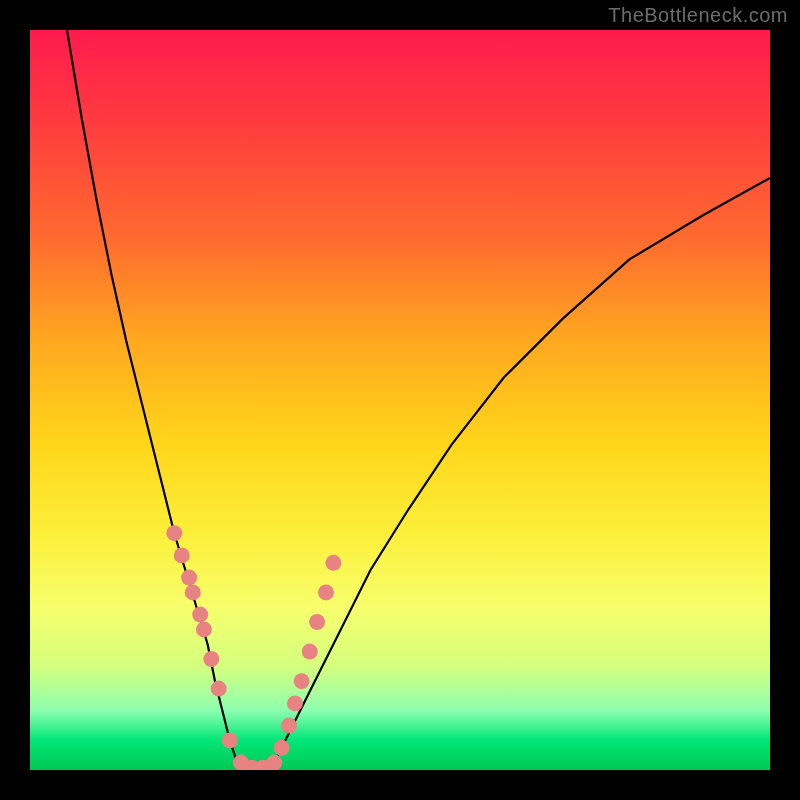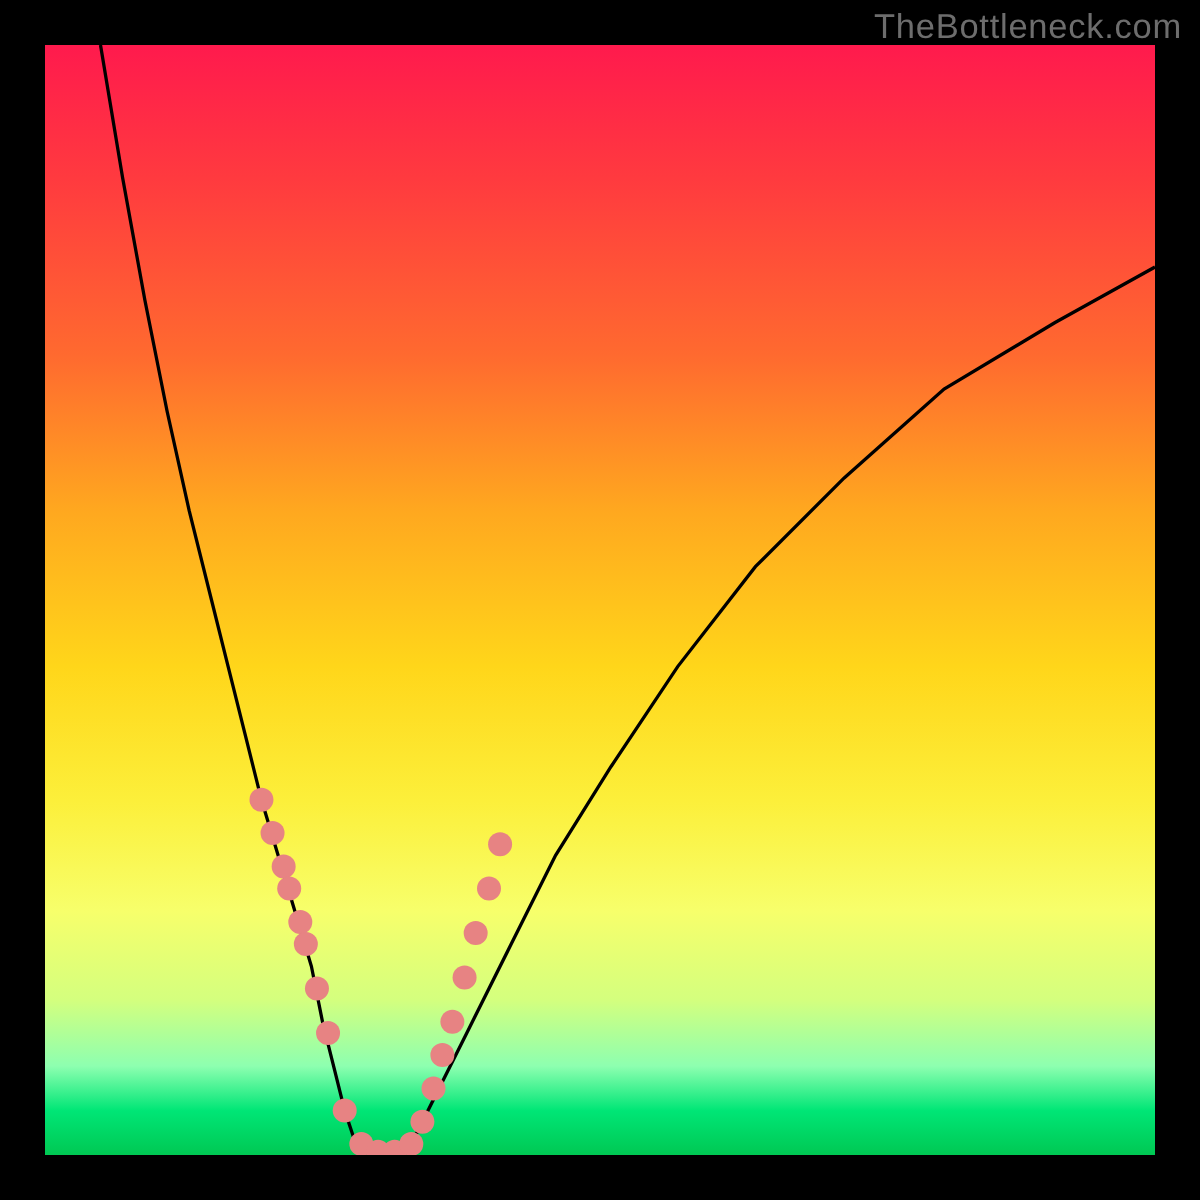--- a/index.html
+++ b/index.html
@@ -41,21 +41,21 @@
       #8dffb0 92%,
       #00e676 96%,
       #00c853 100%
     );
   }
   .watermark {
     position: absolute;
     top: 4px;
     right: 12px;
     color: #6d6d6d;
-    font-size: 23px;
+    font-size: 20px;
     font-weight: 500;
     letter-spacing: 0.5px;
     z-index: 5;
   }
   svg.curve {
     position: absolute;
     inset: 0;
     width: 100%;
     height: 100%;
     z-index: 2;

